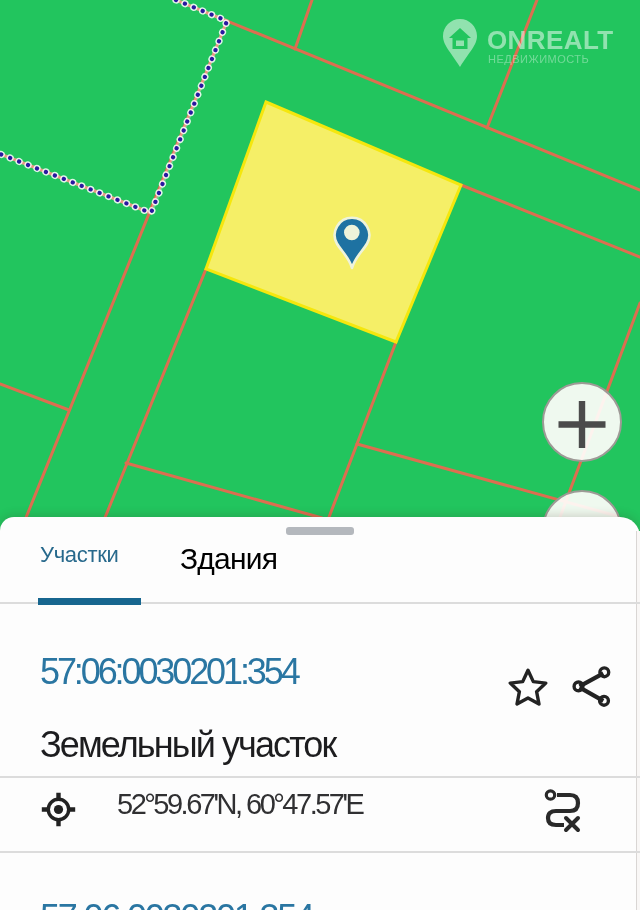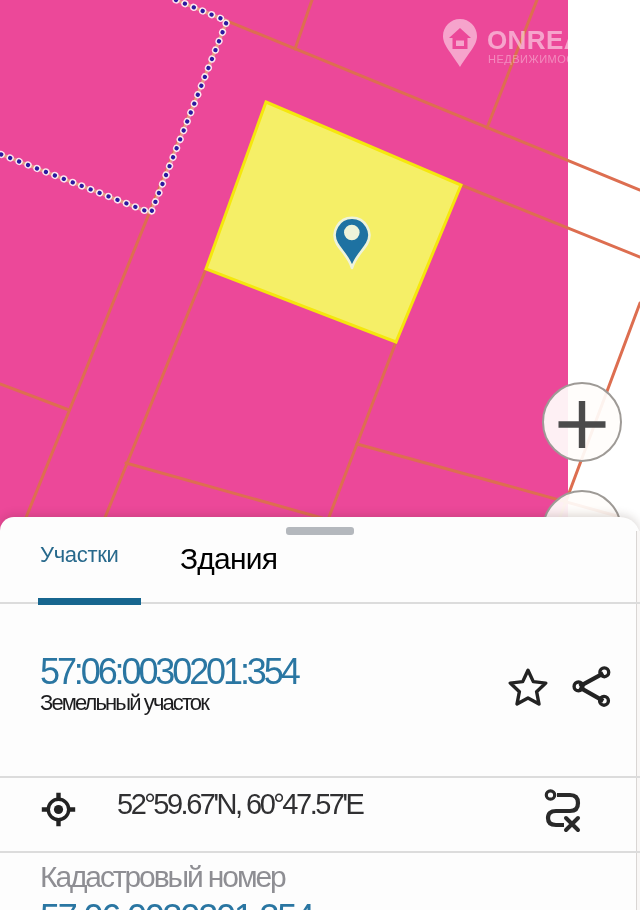--- a/index.html
+++ b/index.html
@@ -1,27 +1,27 @@
 <!DOCTYPE html>
 <html><head><meta charset="utf-8">
 <style>
   html,body{margin:0;padding:0;background:#fff}
   #app{position:relative;width:640px;height:910px;overflow:hidden;font-family:"Liberation Sans",sans-serif}
-  #map{position:absolute;top:0;left:0;width:568px;height:560px;background:#ec4899}
+  #map{position:absolute;top:0;left:0;width:640px;height:560px;background:#22c55e}
   .zoombtn{position:absolute;width:80px;height:80px;border-radius:50%;
     background:rgba(255,253,251,0.93);border:2px solid #9e9a96;box-sizing:border-box}
   #sheet{position:absolute;left:0;top:517px;width:640px;height:393px;background:#fdfdfd;
     border-radius:14px 20px 0 0;box-shadow:0 -2px 10px rgba(60,40,30,0.18)}
   #handle{position:absolute;left:286px;top:10px;width:68px;height:8px;background:#b4b8bd;border-radius:3px}
   .tab1{position:absolute;left:40px;top:542px;font-size:22px;color:#27698c;letter-spacing:-0.3px}
   .tab2{position:absolute;left:180px;top:542px;font-size:30px;color:#000000;letter-spacing:-0.8px}
   #underline{position:absolute;left:38px;top:598px;width:103px;height:7px;background:#17668f;z-index:3}
   .divider{position:absolute;left:0;width:640px;height:2px;background:#dcdcdc}
   #cadnum{position:absolute;left:40px;top:651px;font-size:36px;letter-spacing:-3.1px;color:#2a76a2}
-  #landtype{position:absolute;left:40px;top:690px;font-size:22px;letter-spacing:-1.9px;color:#1d1d1f}
+  #landtype{position:absolute;left:40px;top:724px;font-size:36px;letter-spacing:-1.9px;color:#1d1d1f}
   #coords{position:absolute;left:117px;top:788px;font-size:29px;letter-spacing:-2.5px;color:#303032}
   #kadlabel{position:absolute;left:40px;top:860px;font-size:30px;letter-spacing:-2.1px;color:#8e8e93}
   #cadnum2{position:absolute;left:40px;top:897px;font-size:36px;letter-spacing:-2.2px;color:#2a76a2}
   .icon{position:absolute}
   #rightstrip{position:absolute;left:636px;top:531px;width:4px;height:379px;background:#f9f7f6;border-left:1px solid #d9d6d4}
   #wm{position:absolute;left:443px;top:18px;width:197px;height:52px}
 </style></head>
 <body>
 <div id="app">
   <div id="map">
@@ -95,14 +95,13 @@
   </svg>
   <div id="coords">52°59.67'N, 60°47.57'E</div>
   <svg class="icon" style="left:543px;top:787px" width="40" height="48" viewBox="0 0 40 48">
     <g fill="none" stroke="#2a2a2a">
       <circle cx="7.5" cy="8" r="4.2" stroke-width="3.2"></circle>
       <path d="M14,8 L27,8 Q35,8 35,16 Q35,24 27,24 L13,24 Q5,24 5,31 Q5,38 13,38 L21,38" stroke-width="4.2"></path>
       <path d="M23,31 L35,43 M35,31 L23,43" stroke-width="4" stroke-linecap="round"></path>
     </g>
   </svg>
   <div class="divider" style="top:851px"></div>
-  <div id="kadlabel">Кадастровый номер</div>
   <div id="cadnum2">57:06:0030201:354</div>
 </div>
 </body></html>

